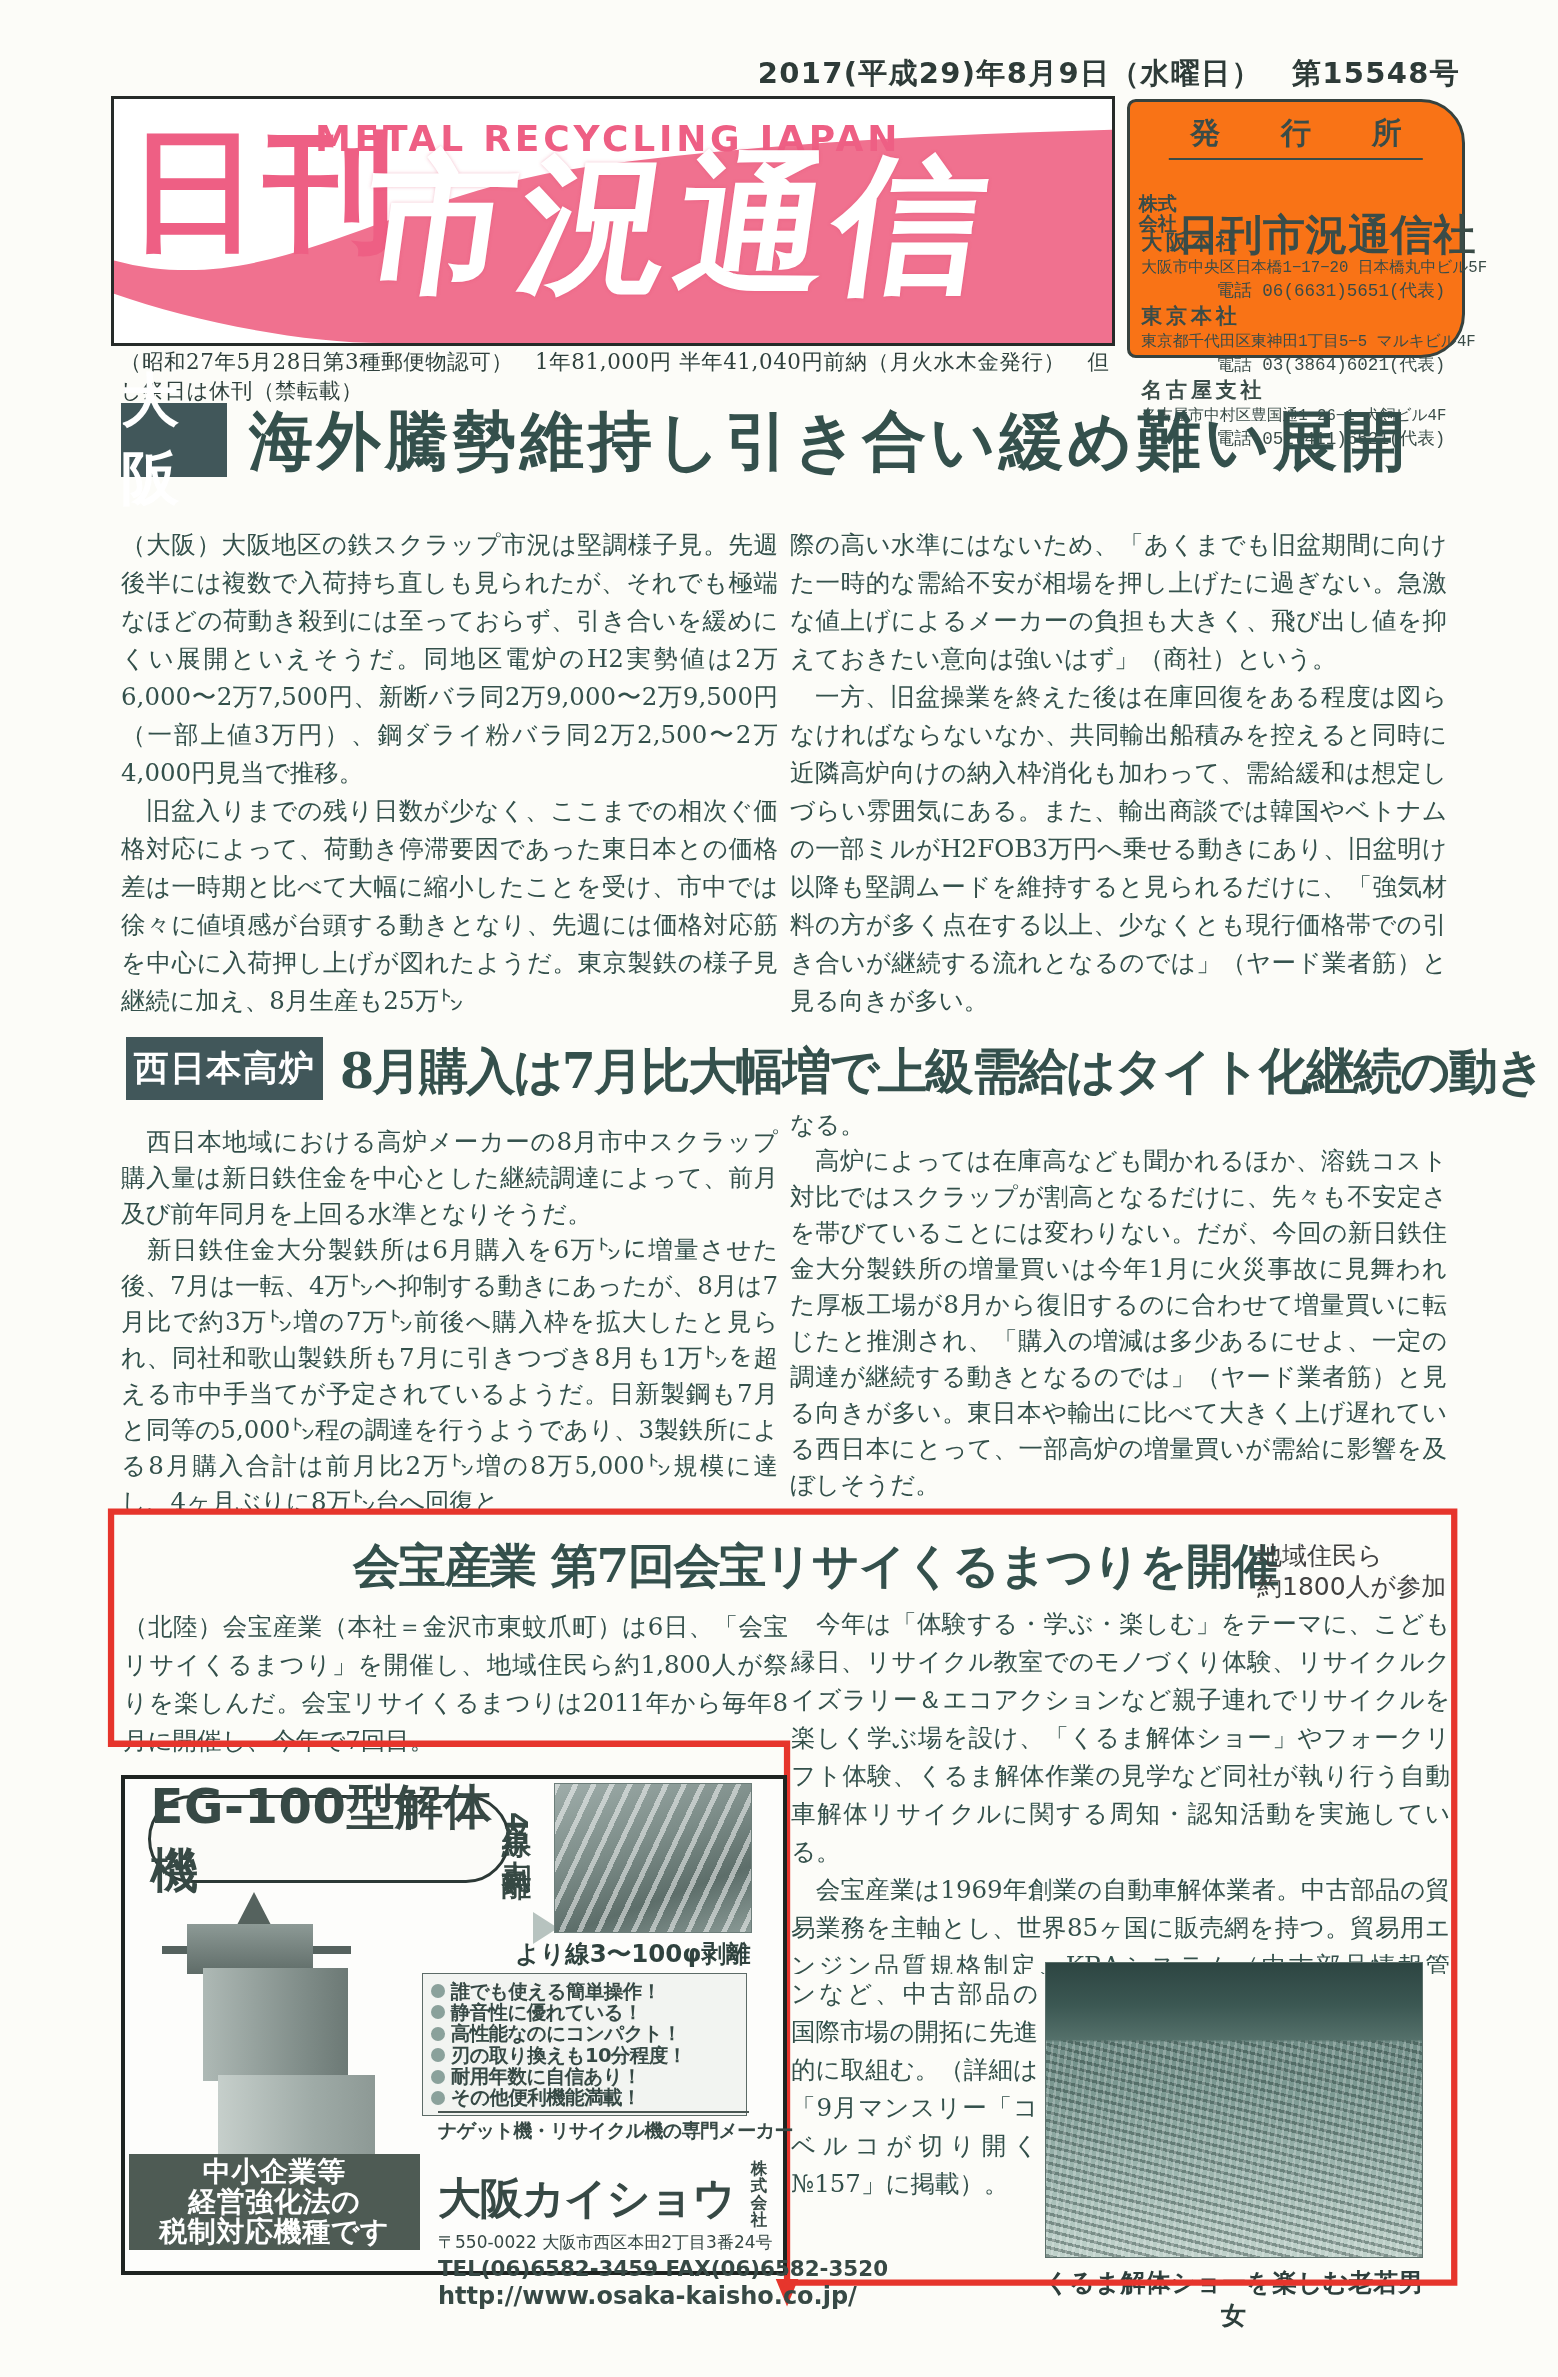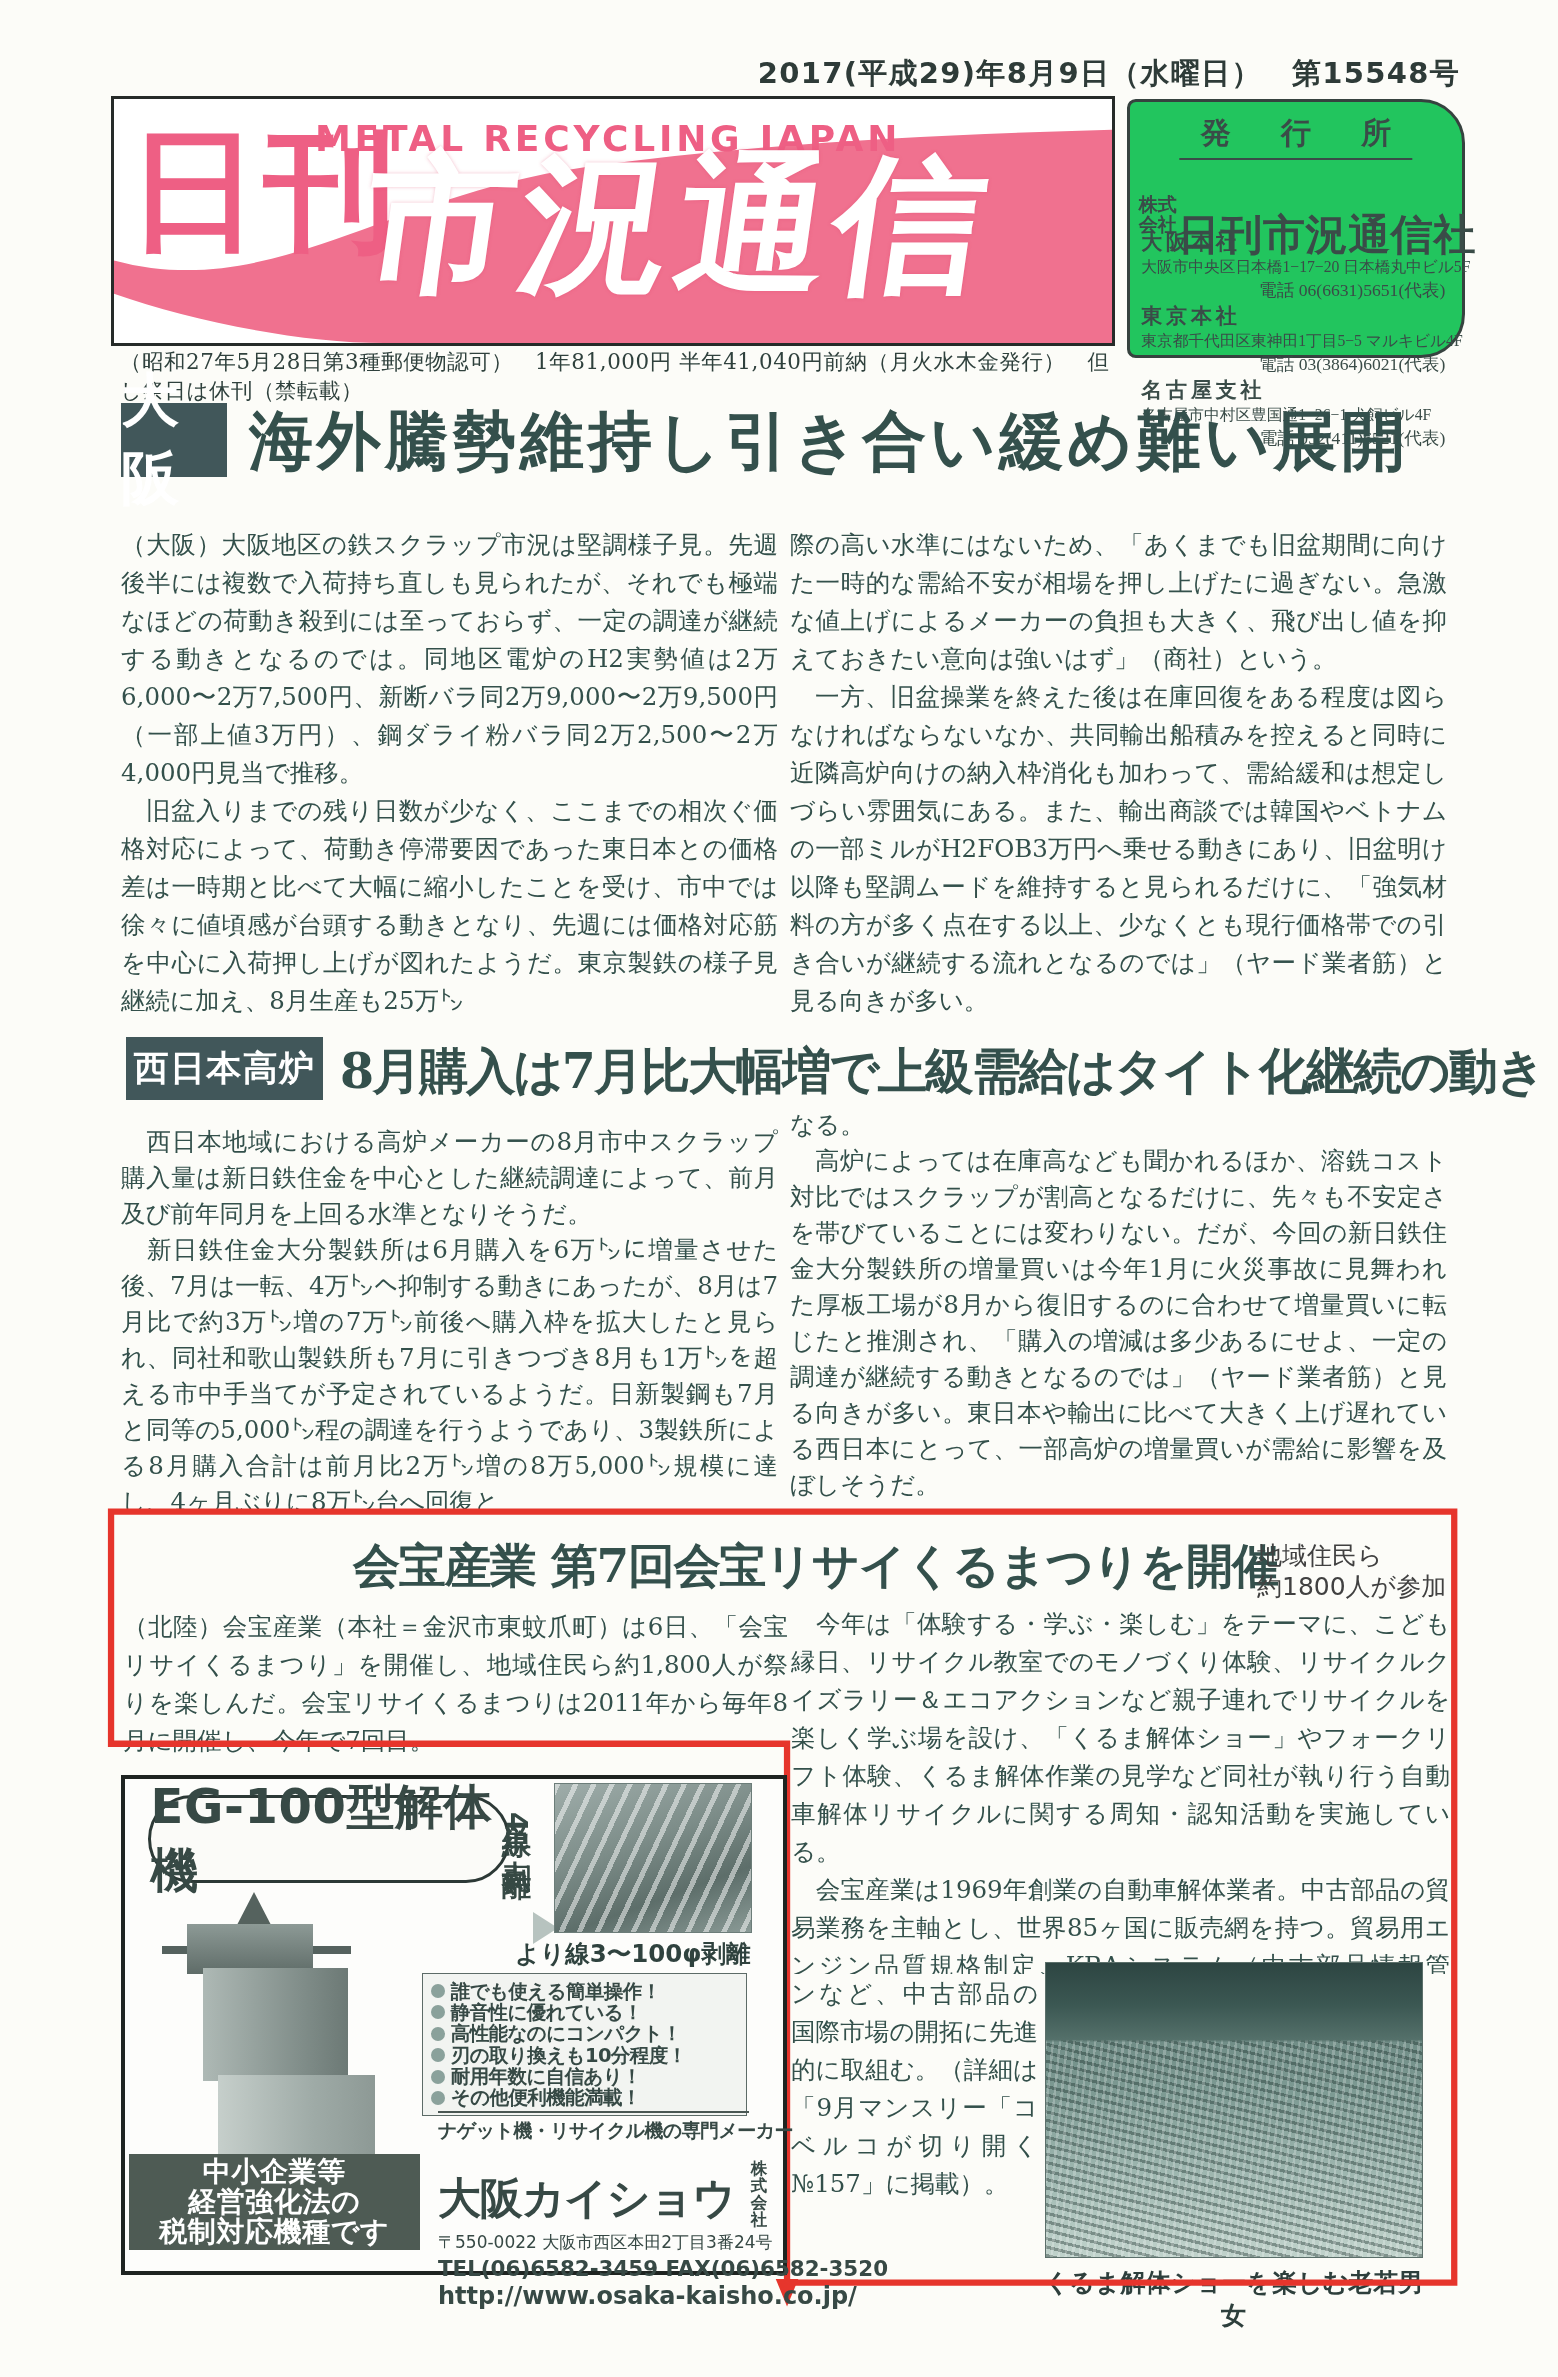--- a/index.html
+++ b/index.html
@@ -17,22 +17,22 @@
   .mh-tagline{position:absolute;left:201px;top:19px;font-family:"DejaVu Sans","Liberation Sans",sans-serif;
               font-weight:800;font-size:36px;letter-spacing:3.8px;color:#ee5f84;}
   .mh-prefix{position:absolute;left:14px;top:25px;font-size:132px;font-weight:900;color:#ee5f84;
              line-height:1;letter-spacing:3.8px;}
   .mh-main{position:absolute;left:252px;top:49px;font-size:150px;font-weight:900;color:#ffffff;
            line-height:1;transform:skewX(-8deg);letter-spacing:6.3px;text-shadow:0 0 3.8px rgba(220,60,100,.35);}
   .subline{left:120px;top:347px;width:994px;font-size:21.4px;color:#2f413d;letter-spacing:0.6px;}
 
   
   .pubbox{left:1127px;top:99px;width:332px;height:253px;border:3.1px solid #36423f;
-          border-radius:8.8px 44px 44px 8.8px;background:#22c55e;color:#3a4c48;
-          font-family:Liberation Serif, serif;}
+          border-radius:8.8px 44px 44px 8.8px;background:#f97316;color:#3a4c48;
+          font-family:Liberation Mono, monospace;}
   .pub-head{position:absolute;left:50%;transform:translateX(-50%);top:11.3px;font-size:30px;font-weight:700;
             letter-spacing:21.4px;padding:0 0 3.8px 21.4px;border-bottom:2.5px solid #3a4c48;white-space:nowrap;}
   .pub-company{position:absolute;left:8.8px;top:65px;display:flex;align-items:center;}
   .pub-prefix{width:39px;font-size:19px;line-height:20px;font-weight:600;}
   .pub-name{font-size:42px;font-weight:800;letter-spacing:0.6px;white-space:nowrap;margin-top:40px;}
   .office{position:absolute;left:11.3px;width:309px;}
   .office .o-name{font-size:21px;font-weight:800;letter-spacing:3.8px;}
   .office .o-addr{font-size:15.7px;margin-top:1.3px;white-space:nowrap;}
   .office .o-tel{font-size:17.6px;text-align:right;padding-right:5px;}
 
@@ -155,21 +155,21 @@
       <div class="o-addr">名古屋市中村区豊国通1−26−1 犬飼ビル4F</div>
       <div class="o-tel">電話 052(411)6521(代表)</div>
     </div>
   </div>
 
   <div class="abs subline">（昭和27年5月28日第3種郵便物認可）　1年81,000円 半年41,040円前納（月火水木金発行）　但し祭日は休刊（禁転載）</div>
 
   <div class="abs tagbox tag1">大阪</div>
   <div class="abs head1">海外騰勢維持し引き合い緩め難い展開</div>
   <div class="abs art a1 a1c1">
-    <p>（大阪）大阪地区の鉄スクラップ市況は堅調様子見。先週後半には複数で入荷持ち直しも見られたが、それでも極端なほどの荷動き殺到には至っておらず、一定の調達が継続する動きとなるのでは。同地区電炉のH2実勢値は2万6,000〜2万7,500円、新断バラ同2万9,000〜2万9,500円（一部上値3万円）、鋼ダライ粉バラ同2万2,500〜2万4,000円見当で推移。</p>
+    <p>（大阪）大阪地区の鉄スクラップ市況は堅調様子見。先週後半には複数で入荷持ち直しも見られたが、それでも極端なほどの荷動き殺到には至っておらず、引き合いを緩めにくい展開といえそうだ。同地区電炉のH2実勢値は2万6,000〜2万7,500円、新断バラ同2万9,000〜2万9,500円（一部上値3万円）、鋼ダライ粉バラ同2万2,500〜2万4,000円見当で推移。</p>
     <p>　旧盆入りまでの残り日数が少なく、ここまでの相次ぐ価格対応によって、荷動き停滞要因であった東日本との価格差は一時期と比べて大幅に縮小したことを受け、市中では徐々に値頃感が台頭する動きとなり、先週には価格対応筋を中心に入荷押し上げが図れたようだ。東京製鉄の様子見継続に加え、8月生産も25万㌧</p>
   </div>
   <div class="abs art a1 a1c2">
     <p>際の高い水準にはないため、「あくまでも旧盆期間に向けた一時的な需給不安が相場を押し上げたに過ぎない。急激な値上げによるメーカーの負担も大きく、飛び出し値を抑えておきたい意向は強いはず」（商社）という。</p>
     <p>　一方、旧盆操業を終えた後は在庫回復をある程度は図らなければならないなか、共同輸出船積みを控えると同時に近隣高炉向けの納入枠消化も加わって、需給緩和は想定しづらい雰囲気にある。また、輸出商談では韓国やベトナムの一部ミルがH2FOB3万円へ乗せる動きにあり、旧盆明け以降も堅調ムードを維持すると見られるだけに、「強気材料の方が多く点在する以上、少なくとも現行価格帯での引き合いが継続する流れとなるのでは」（ヤード業者筋）と見る向きが多い。</p>
   </div>
 
   <div class="abs tagbox tag2">西日本高炉</div>
   <div class="abs head2">8月購入は7月比大幅増で上級需給はタイト化継続の動き</div>
   <div class="abs art a2 a2c1">

